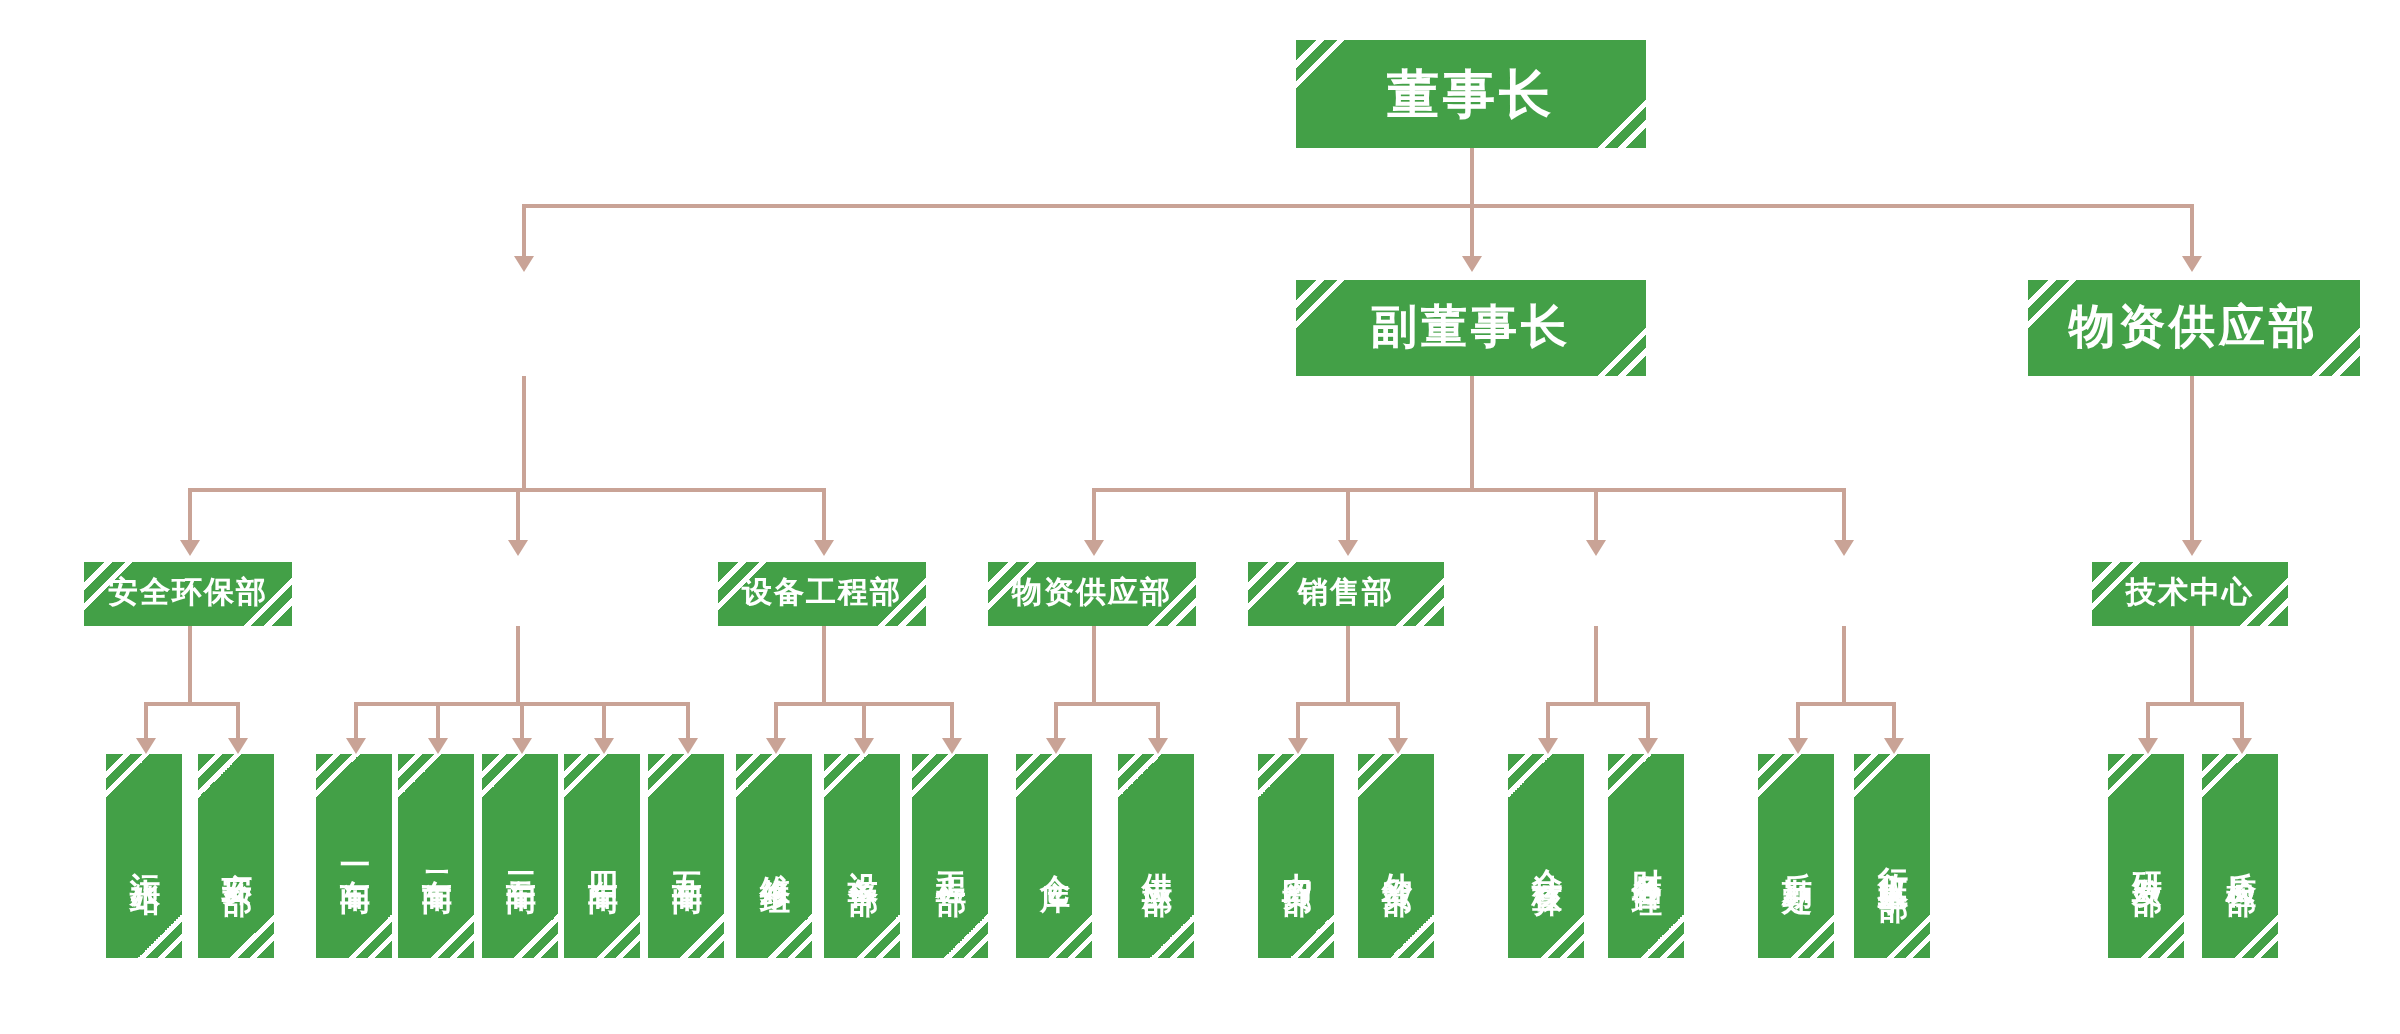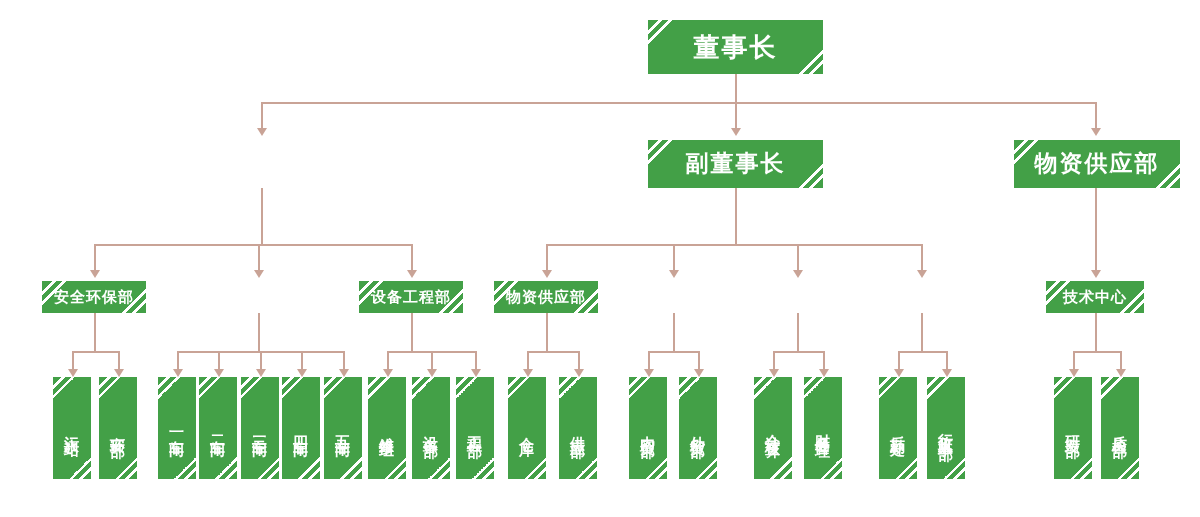--- a/index.html
+++ b/index.html
@@ -171,20 +171,23 @@
 
   <div class="node lvl3" style="left:42px;top:281px;width:104px;height:32px;">
     <span>安全环保部</span>
   </div>
   <div class="node lvl3" style="left:359px;top:281px;width:104px;height:32px;">
     <span>设备工程部</span>
   </div>
   <div class="node lvl3" style="left:494px;top:281px;width:104px;height:32px;">
     <span>物资供应部</span>
   </div>
+  <div class="node lvl3" style="left:624px;top:281px;width:98px;height:32px;">
+    <span>销售部</span>
+  </div>
   <div class="node lvl3" style="left:1046px;top:281px;width:98px;height:32px;">
     <span>技术中心</span>
   </div>
 
   <div class="leaf" style="left:53px;top:377px;width:38px;height:102px;">
     <span>污水站</span>
   </div>
   <div class="leaf" style="left:99px;top:377px;width:38px;height:102px;">
     <span>安环部</span>
   </div>

